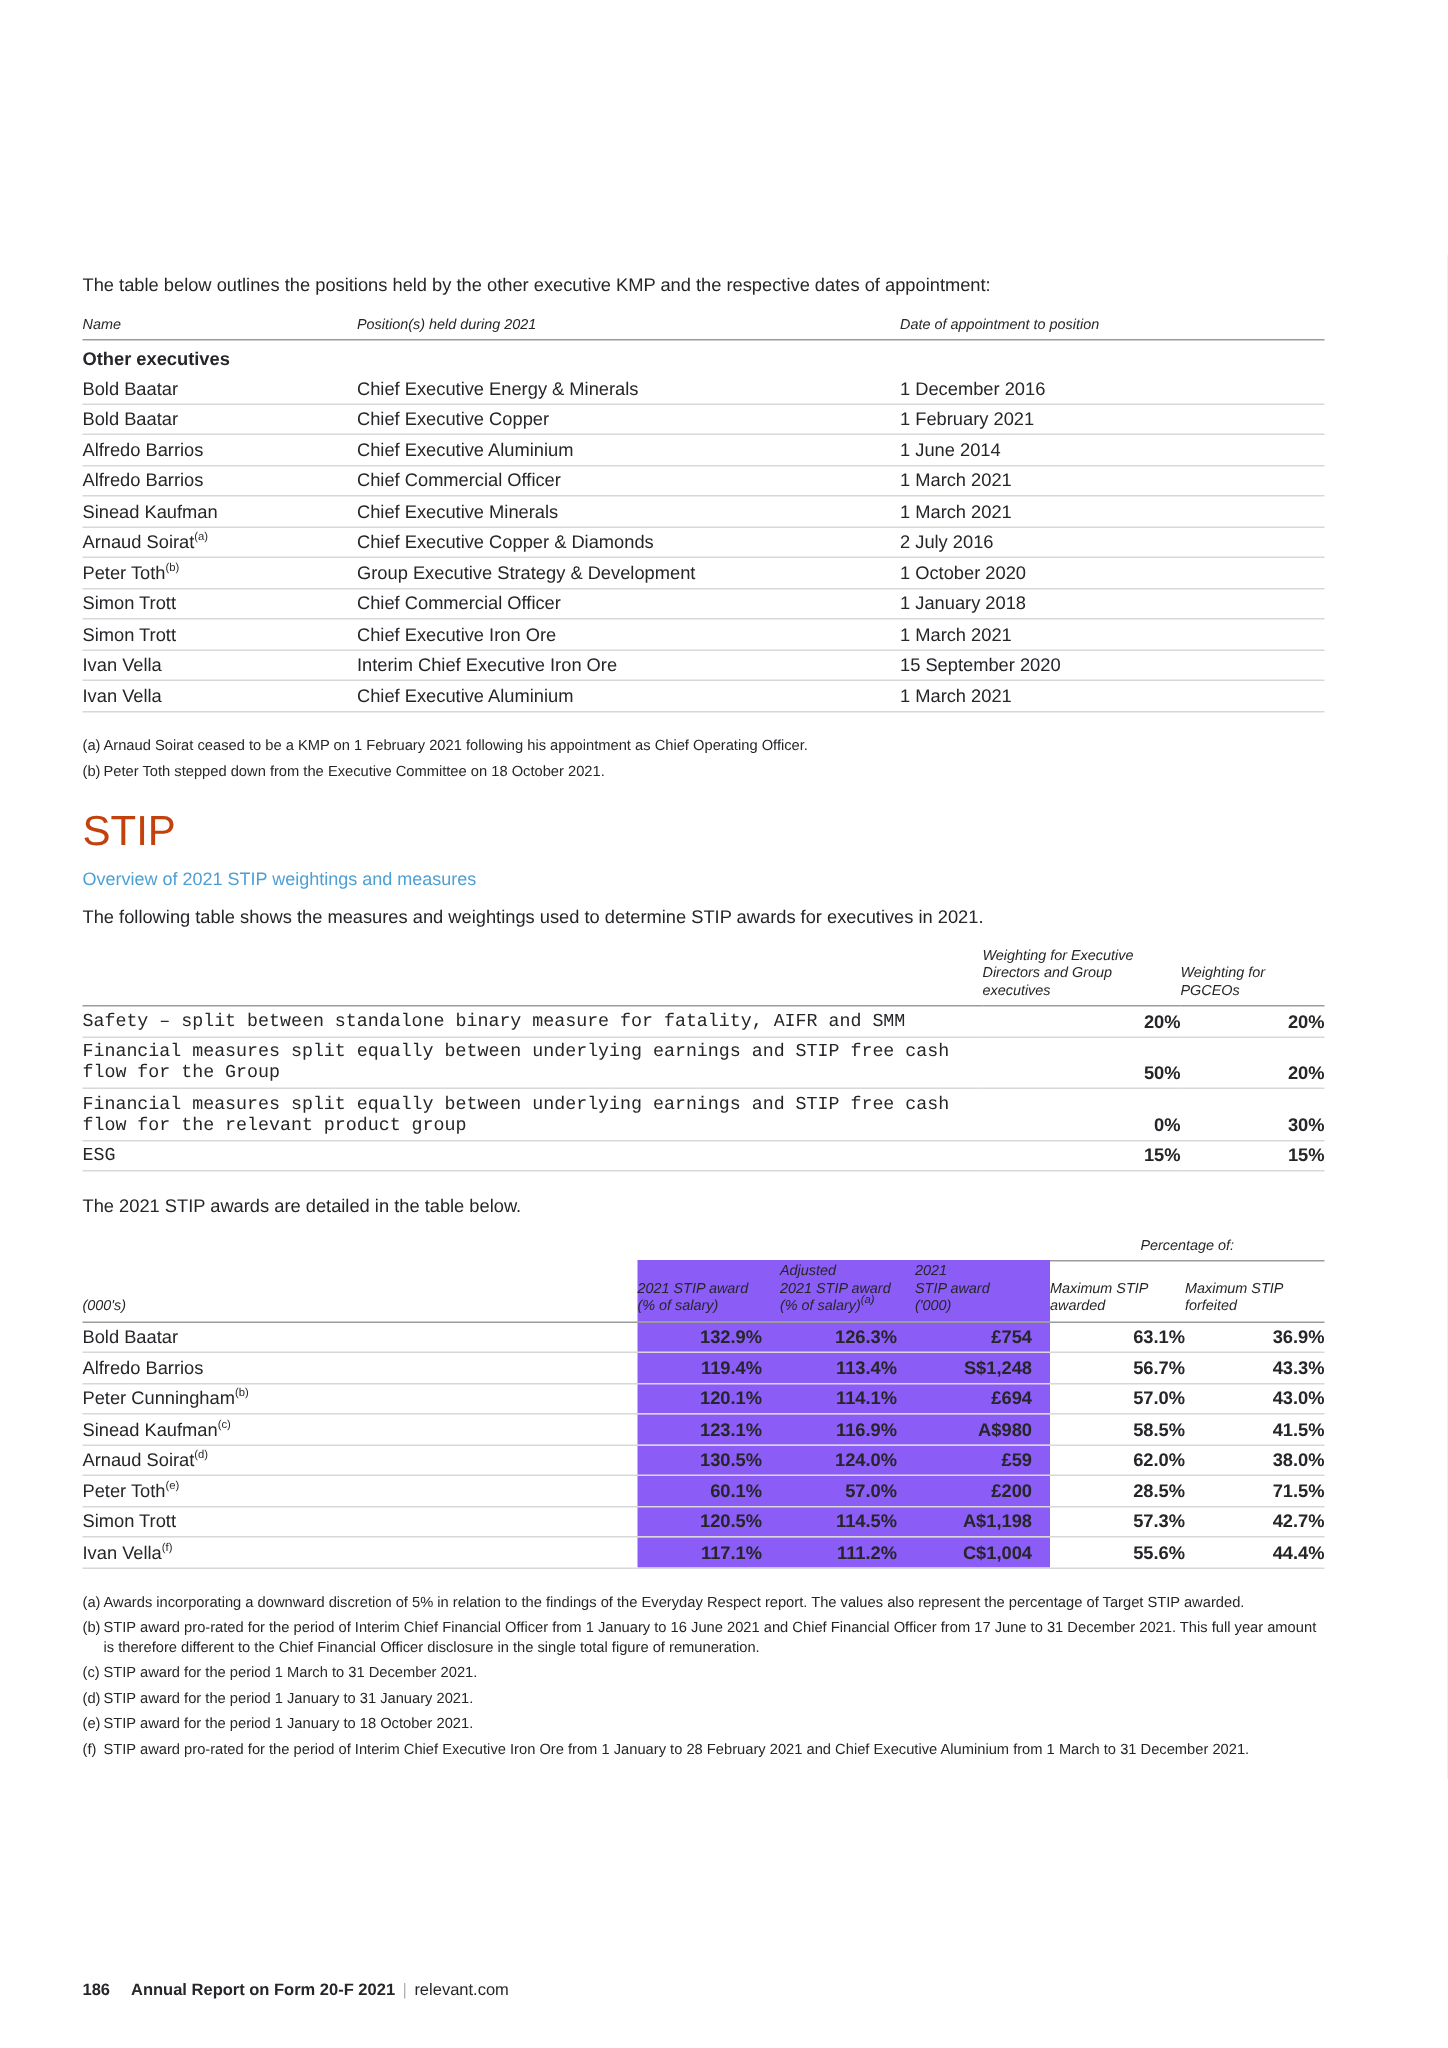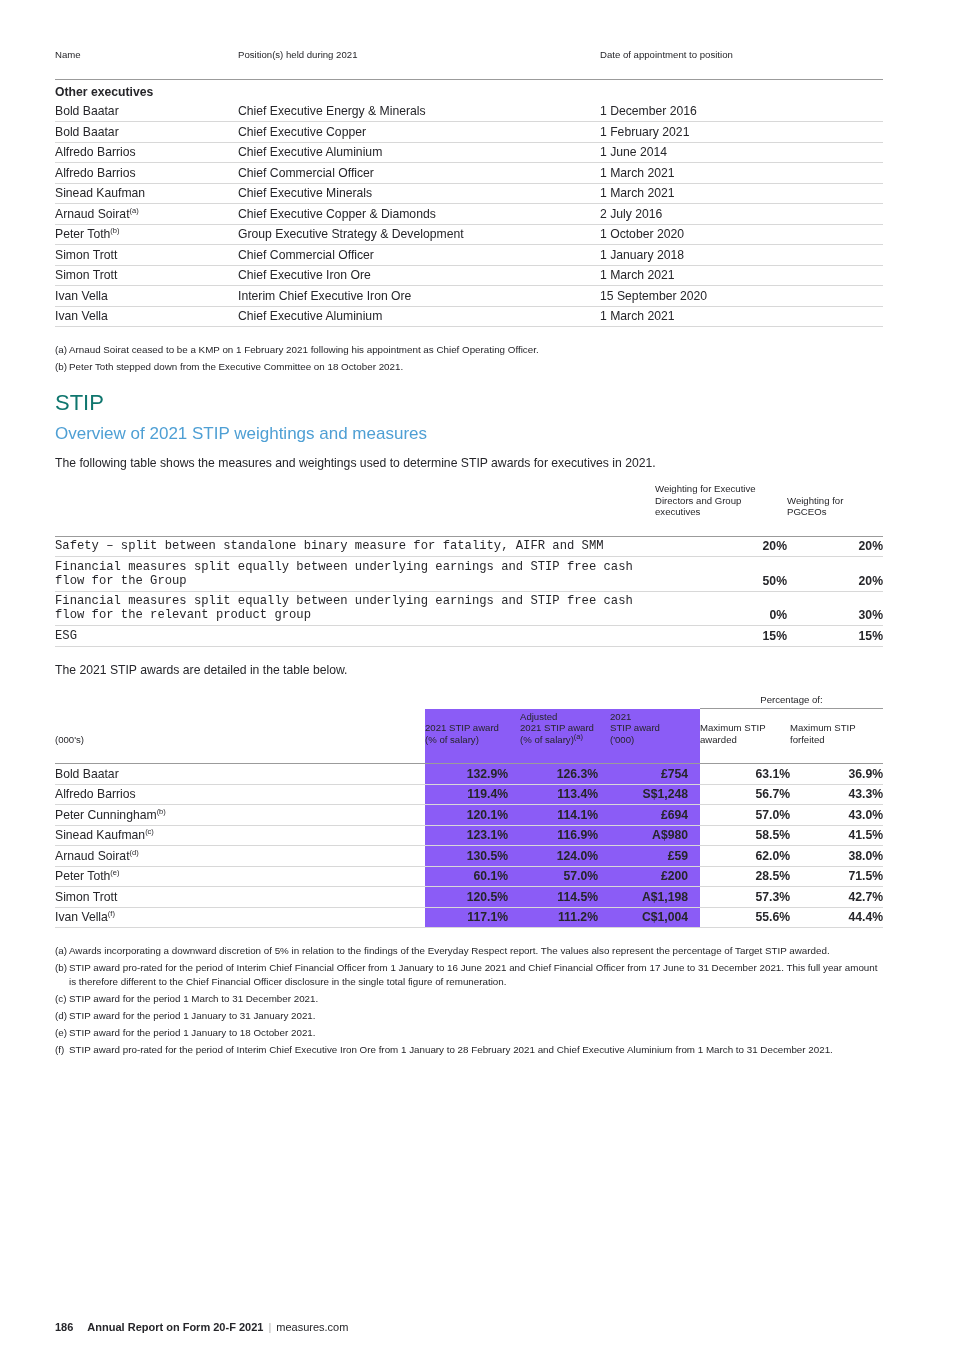--- a/index.html
+++ b/index.html
@@ -3,30 +3,30 @@
 <meta charset="utf-8">
 <style>
   html,body{margin:0;padding:0;background:#e8e8e8;}
   body{font-family:"Liberation Sans","DejaVu Sans",sans-serif;}
   .page{position:relative;width:965px;height:1365px;margin:0 auto;background:#ffffff;color:#26262a;padding:36px 82px 0 55px;box-sizing:border-box;overflow:hidden;}
   .doc-header{font-size:13.5px;line-height:1.2;}
   .doc-title{font-weight:700;}
   .doc-continued{font-style:italic;font-weight:400;}
   .intro{margin:147px 0 0 0;font-size:12.2px;line-height:1.2;}
   .tbl{width:100%;border-collapse:collapse;margin-top:11px;table-layout:fixed;}
-  .tbl th{font-size:9.6px;font-weight:400;color:#26262a;text-align:left;vertical-align:bottom;padding:2px 0 18px 0;border-bottom:1px solid #9b9b9b;line-height:1.2;}
+  .tbl th{font-size:9.6px;font-weight:400;color:#26262a;text-align:left;vertical-align:bottom;padding:2px 0 4px 0;border-bottom:1px solid #9b9b9b;line-height:1.2;font-style:italic;}
   .tbl td{font-size:12.2px;padding:2.5px 0 3px 0;border-bottom:1px solid #d8d8d8;vertical-align:bottom;line-height:1.15;}
   .group-row td{font-weight:700;border-bottom:0;padding-top:5px;margin-top:12px;}
   sup{font-size:7.5px;vertical-align:super;line-height:0;}
   .fn-list{margin-top:16px;}
   .fn{display:flex;font-size:9.8px;line-height:1.38;margin-bottom:3.5px;color:#26262a;}
   .fn-m{flex:0 0 14px;}
   .fn-t{flex:1;}
-  .stip-title{margin:16px 0 0 0;font-size:22px;color:#0f766e;font-weight:400;line-height:1.15;}
-  .stip-sub{margin:9px 0 0 0;font-size:17px;color:#4e9fd4;font-weight:400;line-height:1.2;}
+  .stip-title{margin:16px 0 0 0;font-size:28px;color:#c2410c;font-weight:400;line-height:1.15;}
+  .stip-sub{margin:9px 0 0 0;font-size:12px;color:#4e9fd4;font-weight:400;line-height:1.2;}
   .stip-intro{margin:11px 0 0 0;font-size:12.2px;line-height:1.2;}
   .num,.num-h{text-align:right;}
   td.num{font-weight:700;}
   .measure{text-align:left;font-family:Liberation Mono, monospace;}
   .awards-intro{margin:16px 0 0 0;font-size:12.2px;line-height:1.2;}
   .awards thead .pct-label{font-size:9.6px;text-align:center;border-bottom:1px solid #9b9b9b;padding-bottom:3px;}
   .awards thead .blank{border-bottom:0;}
   .shaded{background:#8b5cf6;}
   th.shaded,td.shaded{padding-right:12px;}
   .footer{position:absolute;left:55px;top:1321px;font-size:11px;display:flex;align-items:baseline;white-space:nowrap;}
@@ -34,20 +34,21 @@
   .footer .rep{font-weight:700;}
   .footer .sep{color:#b0b0b0;margin:0 5px;}
   .footer .site{font-weight:400;}
 </style>
 </head>
 <body>
 
 <div class="page">
 
 
+  <p class="intro">The table below outlines the positions held by the other executive KMP and the respective dates of appointment:</p>
 
   <table class="tbl appointments">
     <colgroup>
         <col style="width:183px">
         <col style="width:362px">
         <col style="width:283px">
       </colgroup>
     <thead>
       <tr>
         <th>Name</th>
@@ -286,16 +287,16 @@
       <div class="fn">
         <span class="fn-m">(f)</span>
         <span class="fn-t">STIP award pro-rated for the period of Interim Chief Executive Iron Ore from 1 January to 28 February 2021 and Chief Executive Aluminium from 1 March to 31 December 2021.</span>
       </div>
     </div>
 
   <div class="footer">
     <span class="pg">186</span>
     <span class="rep">Annual Report on Form 20-F 2021</span>
     <span class="sep">|</span>
-    <span class="site">measures.com</span>
+    <span class="site">relevant.com</span>
   </div>
 
 </div>
 
 </body></html>

